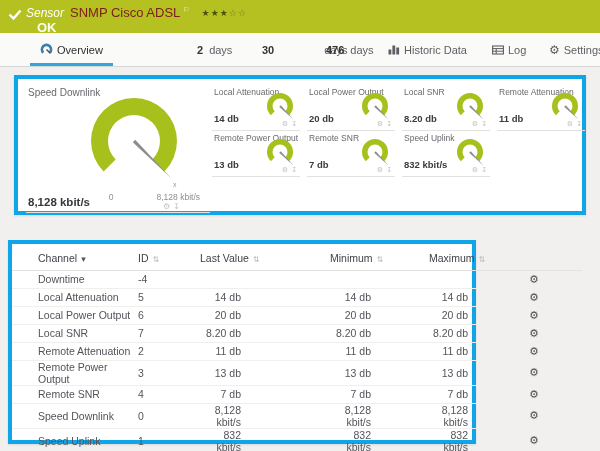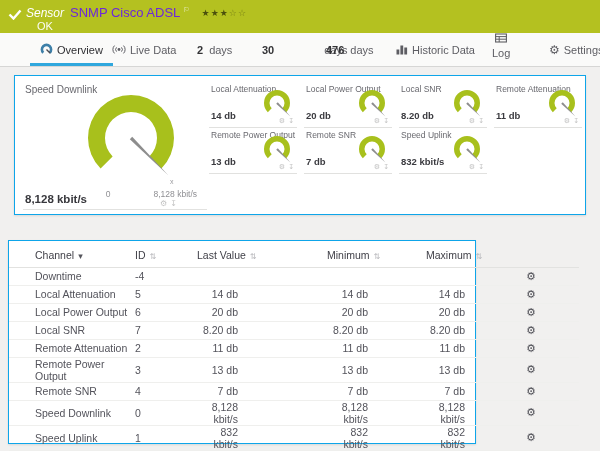--- a/index.html
+++ b/index.html
@@ -7,39 +7,39 @@
   #screen {
     position:relative; width:600px; height:451px; overflow:hidden;
     background:#f1f0ef; font-family:"Liberation Sans","DejaVu Sans",sans-serif;
     -webkit-font-smoothing:antialiased;
   }
 
   
   #banner { position:absolute; left:0; top:0; width:600px; height:39px; background:#b4c120; }
   #banner .titlerow { position:absolute; left:26px; top:5px; display:flex; align-items:baseline; }
   #banner .sensor-type { font-style:italic; font-size:12px; color:#ffffff; }
-  #banner .sensor-title { font-size:13px; color:#6d28d9; margin-left:6px; }
+  #banner .sensor-title { font-size:13px; color:#7f1d1d; margin-left:6px; }
   .icon-flag::before { content:"\2690"; }
   #banner .flag { font-size:7px; color:rgba(255,255,255,.9); margin-left:3px; position:relative; top:-5px; }
   #banner .stars { margin-left:12px; font-size:9px; letter-spacing:1px; position:relative; top:-1px; }
   #banner .stars .f { color:rgba(45,48,8,.78); }
   #banner .stars .e { color:rgba(45,48,8,.48); }
-  #banner .status { position:absolute; left:37px; top:20px; font-size:11px; font-weight:normal; color:rgba(255,255,255,.95); }
+  #banner .status { position:absolute; left:37px; top:20px; font-size:13px; font-weight:bold; color:rgba(255,255,255,.95); }
   #banner svg.check { position:absolute; left:8px; top:9px; }
 
   
   #tabbar { position:absolute; left:0; top:33px; width:600px; height:34px; background:#fafaf9; border-bottom:1px solid #d6d6d5; }
   .tab { position:absolute; top:0; height:33px; display:flex; align-items:center; gap:4px; font-size:11px; color:#5d5d63; cursor:default; white-space:nowrap; }
   .tab .num { font-weight:bold; color:#333336; margin-right:2px; }
   .tab.active { color:#2f2f33; }
   .tab.active::after { content:""; position:absolute; left:-10px; right:-10px; bottom:0; height:3px; background:#2fa7dd; }
   .icon-gear-tab::before { content:"\2699"; font-size:12px; color:#5d5d63; }
 
   
-  .card { position:absolute; background:#ffffff; border:1px solid #0ea5e9; box-shadow:0 1px 2px rgba(0,0,0,.10); }
+  .card { position:absolute; background:#ffffff; border:4px solid #0ea5e9; box-shadow:0 1px 2px rgba(0,0,0,.10); }
   #card1 { left:14px; top:75px; width:572px; height:140px; }
   #card2 { left:8px; top:240px; width:468px; height:204px; }
 
   
   .panel-title { position:absolute; left:10px; top:8px; font-size:10px; color:#68686e; }
   #maingauge-svg { position:absolute; left:64px; top:16px; }
   .scale-min { position:absolute; left:84px; top:113px; width:18px; font-size:8.5px; color:#8f8f93; text-align:center; }
   .scale-max { position:absolute; left:126px; top:113px; width:56px; font-size:8.5px; color:#8f8f93; text-align:right; }
   .main-value { position:absolute; left:10px; top:117px; font-size:11.5px; font-weight:bold; color:#37373c; }
   .panel-icons { position:absolute; left:145px; top:123px; display:flex; gap:3px; font-size:8px; color:#c3c3c3; }
@@ -90,48 +90,41 @@
   </div>
 
   <div id="tabbar">
     <div class="tab active" style="left:40px;">
       <svg width="13" height="13" viewBox="0 0 13 13">
         <path d="M 3.25 9.75 A 4.6 4.6 0 1 1 9.75 9.75" fill="none" stroke="#3d7fa8" stroke-width="2.6"></path>
         <line x1="6.5" y1="6.5" x2="10.2" y2="10.2" stroke="#4a4a50" stroke-width="1.3"></line>
       </svg>
       <span>Overview</span>
     </div>
-    <div class="tab" style="left:112px;">
-      <svg width="14" height="11" viewBox="0 0 14 11">
-        <circle cx="7" cy="5.5" r="1.4" fill="#5d5d63"></circle>
-        <path d="M 4.5 3.4 A 3.1 3.1 0 0 0 4.5 7.6 M 9.5 3.4 A 3.1 3.1 0 0 1 9.5 7.6 M 2.5 1.6 A 5.5 5.5 0 0 0 2.5 9.4 M 11.5 1.6 A 5.5 5.5 0 0 1 11.5 9.4" fill="none" stroke="#5d5d63" stroke-width="1"></path>
-      </svg>
-      <span>Live Data</span>
-    </div>
     <div class="tab" style="left:197px;">
       <span class="num">2</span>
       <span>days</span>
     </div>
     <div class="tab" style="left:262px;gap:48px;">
       <span class="num">30</span>
       <span>days</span>
     </div>
     <div class="tab" style="left:326px;">
       <span class="num">476</span>
       <span>days</span>
     </div>
-    <div class="tab" style="left:396px;text-align:center;">
+    <div class="tab" style="left:388px;text-align:center;">
       <svg width="12" height="11" viewBox="0 0 12 11">
         <rect x="0.5" y="5.5" width="2.8" height="5" fill="#5d5d63"></rect>
         <rect x="4.4" y="1.5" width="2.8" height="9" fill="#5d5d63"></rect>
         <rect x="8.3" y="3.5" width="2.8" height="7" fill="#5d5d63"></rect>
       </svg>
       <span>Historic Data</span>
     </div>
-    <div class="tab" style="left:492px;flex-direction:column;">
+    <div class="tab" style="left:492px;">
       <svg width="12" height="10" viewBox="0 0 12 10">
         <rect x="0.6" y="1" width="10.8" height="8" fill="none" stroke="#5d5d63" stroke-width="1.1"></rect>
         <line x1="0.6" y1="3.6" x2="11.4" y2="3.6" stroke="#5d5d63" stroke-width="1"></line>
         <line x1="0.6" y1="6.2" x2="11.4" y2="6.2" stroke="#5d5d63" stroke-width="1"></line>
         <line x1="4.2" y1="3.6" x2="4.2" y2="9" stroke="#5d5d63" stroke-width="1"></line>
       </svg>
       <span>Log</span>
     </div>
     <div class="tab" style="left:549px;">
       <span class="icon-gear-tab"></span>

